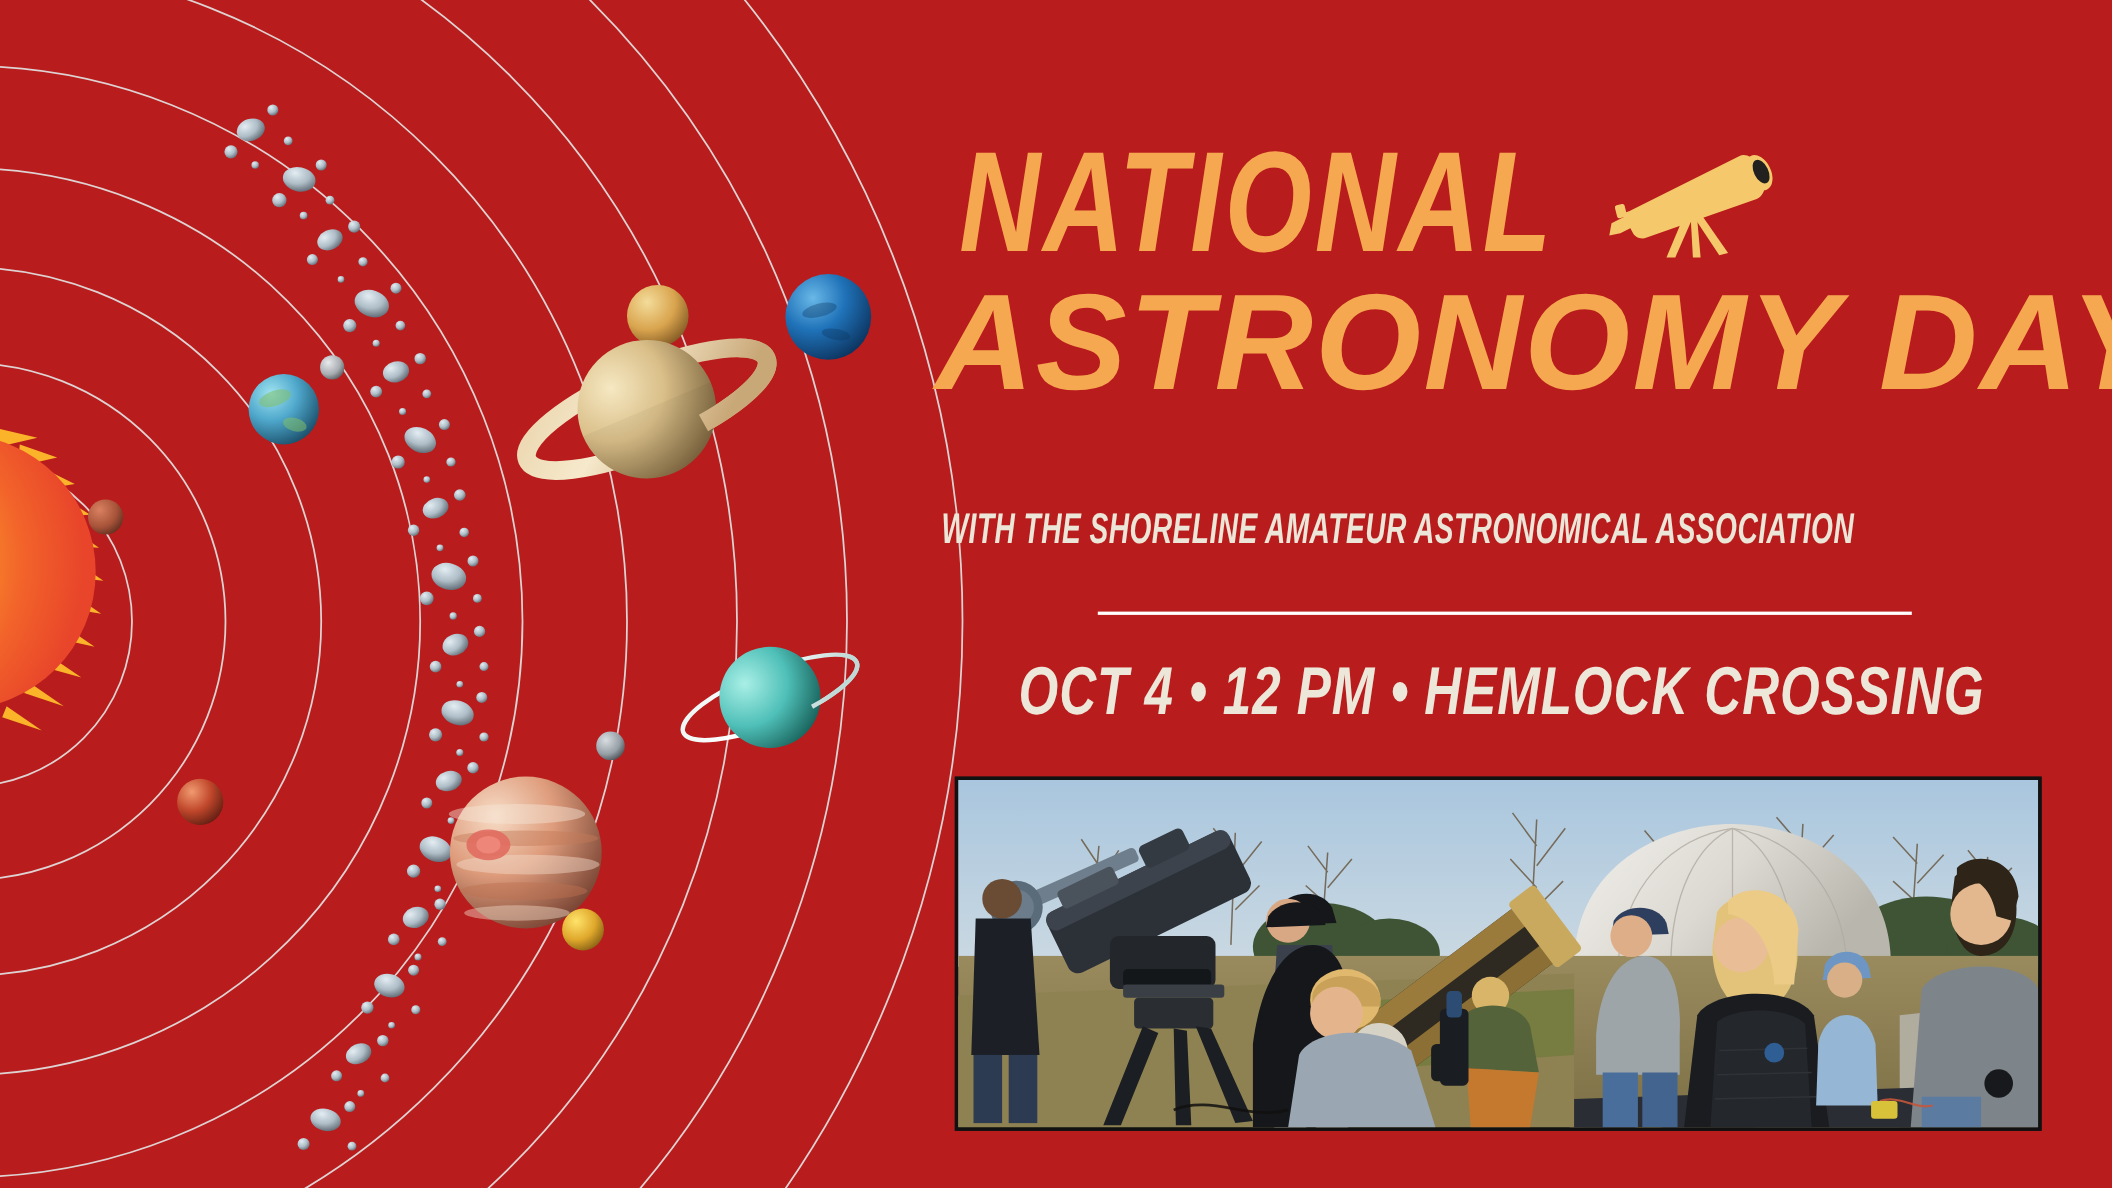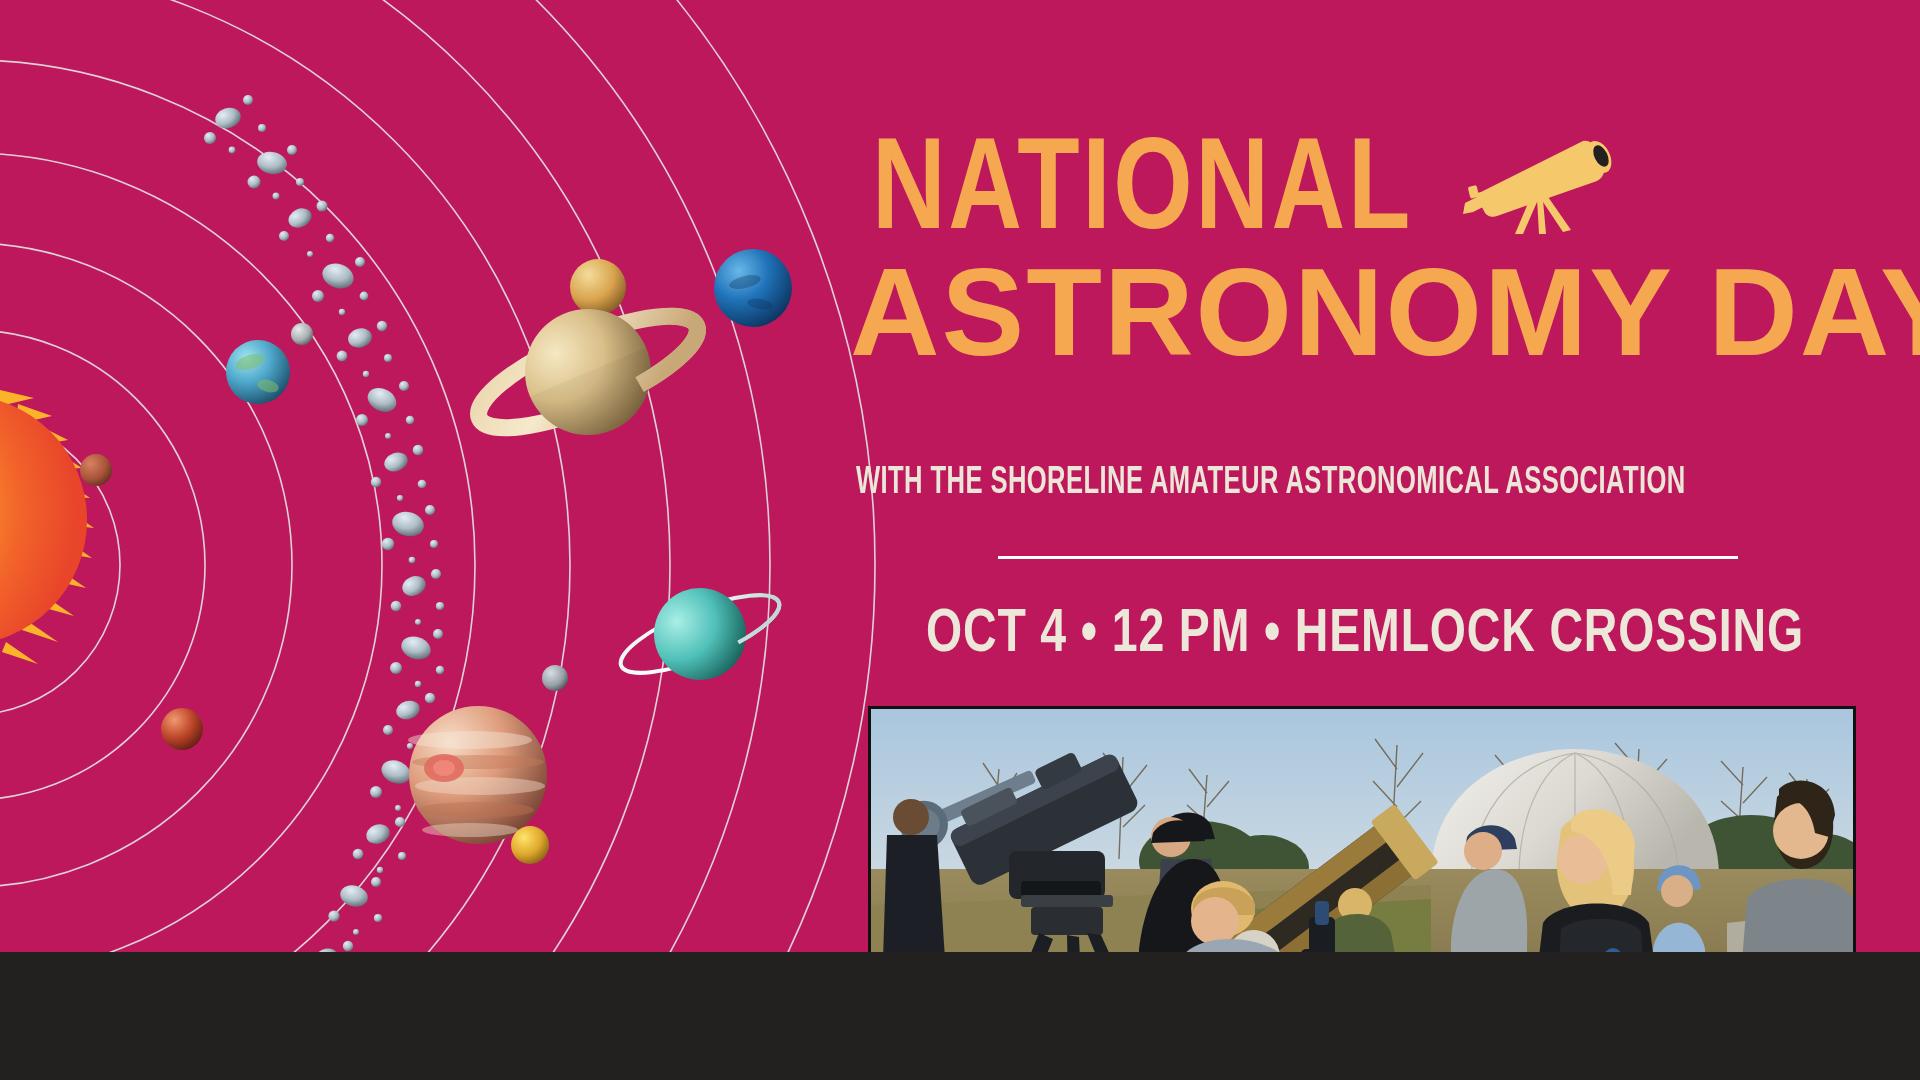--- a/index.html
+++ b/index.html
@@ -2,22 +2,22 @@
 <html><head>
 <meta charset="utf-8">
 <style>
   * { margin:0; padding:0; box-sizing:border-box; }
   html, body {
     width:1920px; height:1080px;
     background:#222120; overflow:hidden;
     font-family:"Liberation Sans", sans-serif;
   }
   #poster {
-    position:relative; width:1920px; height:952px;
-    background:#be185d; overflow:hidden;
+    position:relative; width:1920px; height:1080px;
+    background:#b91c1c; overflow:hidden;font-style:italic;
   }
 
   
   #solar {
     position:absolute; left:0; top:0;
     width:1060px; height:1080px; overflow:hidden;
   }
   #solar svg { position:absolute; left:0; top:0; }
 
   

